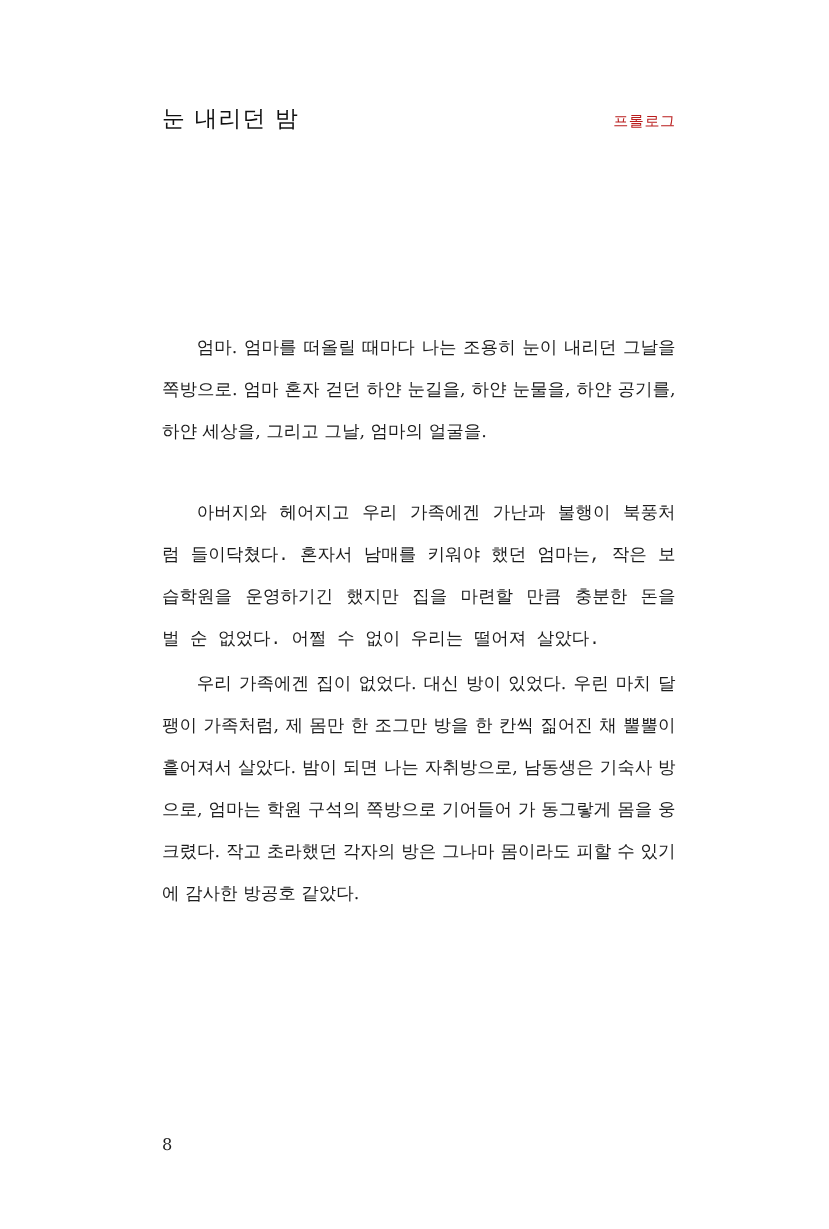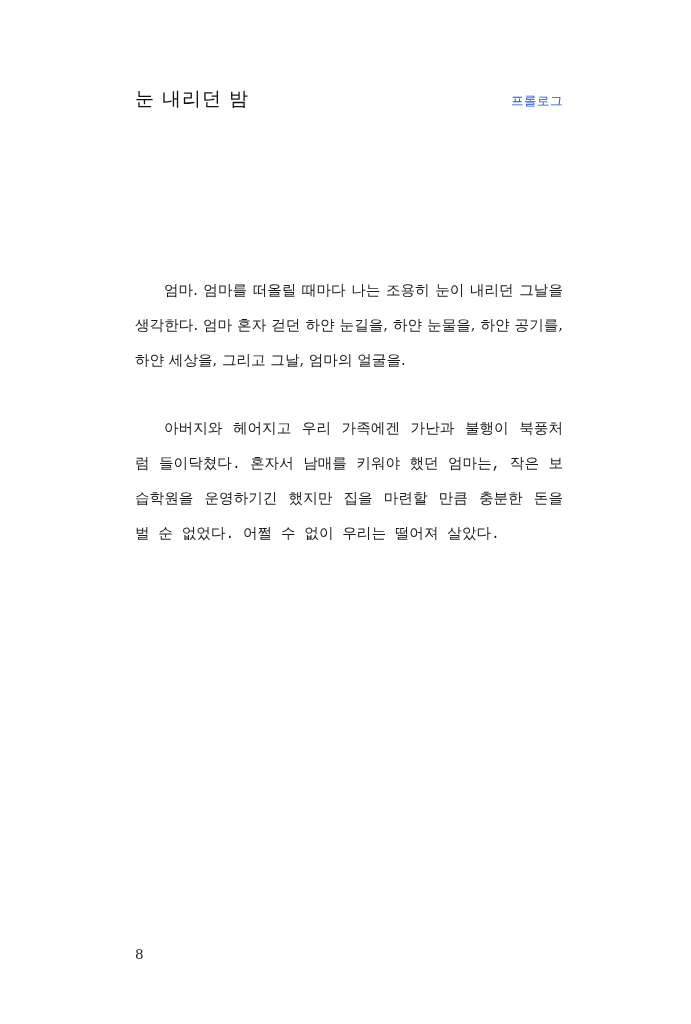--- a/index.html
+++ b/index.html
@@ -37,21 +37,21 @@
     font-size: 19px;
     letter-spacing: 1px;
     color: #111111;
     font-weight: normal;
     margin: 0;
     white-space: nowrap;
   }
   .chapter-label {
     font-size: 12.5px;
     letter-spacing: 0.5px;
-    color: #1d4ed8;
+    color: #b91c1c;
     white-space: nowrap;
     margin-left: 18px;
   }
   .body-block {
     position: absolute;
     left: 135px;
     top: 272px;
     width: 428px;
   }
   .para {
@@ -81,19 +81,20 @@
 <body>
 
 <div class="page">
 
   <div class="header-row">
     <h1 class="chapter-title">눈 내리던 밤</h1>
     <span class="chapter-label">프롤로그</span>
   </div>
 
   <div class="body-block">
-    <p class="para">엄마. 엄마를 떠올릴 때마다 나는 조용히 눈이 내리던 그날을 생각한다. 엄마 혼자 걷던 하얀 눈길을, 하얀 눈물을, 하얀 공기를, 하얀 세상을, 그리고 그날, 엄마의 얼굴을.</p>
+    <p class="para">엄마. 엄마를 떠올릴 때마다 나는 조용히 눈이 내리던 그날을 쪽방으로. 엄마 혼자 걷던 하얀 눈길을, 하얀 눈물을, 하얀 공기를, 하얀 세상을, 그리고 그날, 엄마의 얼굴을.</p>
     <p class="para gap">아버지와 헤어지고 우리 가족에겐 가난과 불행이 북풍처럼 들이닥쳤다. 혼자서 남매를 키워야 했던 엄마는, 작은 보습학원을 운영하기긴 했지만 집을 마련할 만큼 충분한 돈을 벌 순 없었다. 어쩔 수 없이 우리는 떨어져 살았다.</p>
+    <p class="para">우리 가족에겐 집이 없었다. 대신 방이 있었다. 우린 마치 달팽이 가족처럼, 제 몸만 한 조그만 방을 한 칸씩 짊어진 채 뿔뿔이 흩어져서 살았다. 밤이 되면 나는 자취방으로, 남동생은 기숙사 방으로, 엄마는 학원 구석의 쪽방으로 기어들어 가 동그랗게 몸을 웅크렸다. 작고 초라했던 각자의 방은 그나마 몸이라도 피할 수 있기에 감사한 방공호 같았다.</p>
   </div>
 
   <div class="folio">8</div>
 
 </div>
 
 </body></html>

